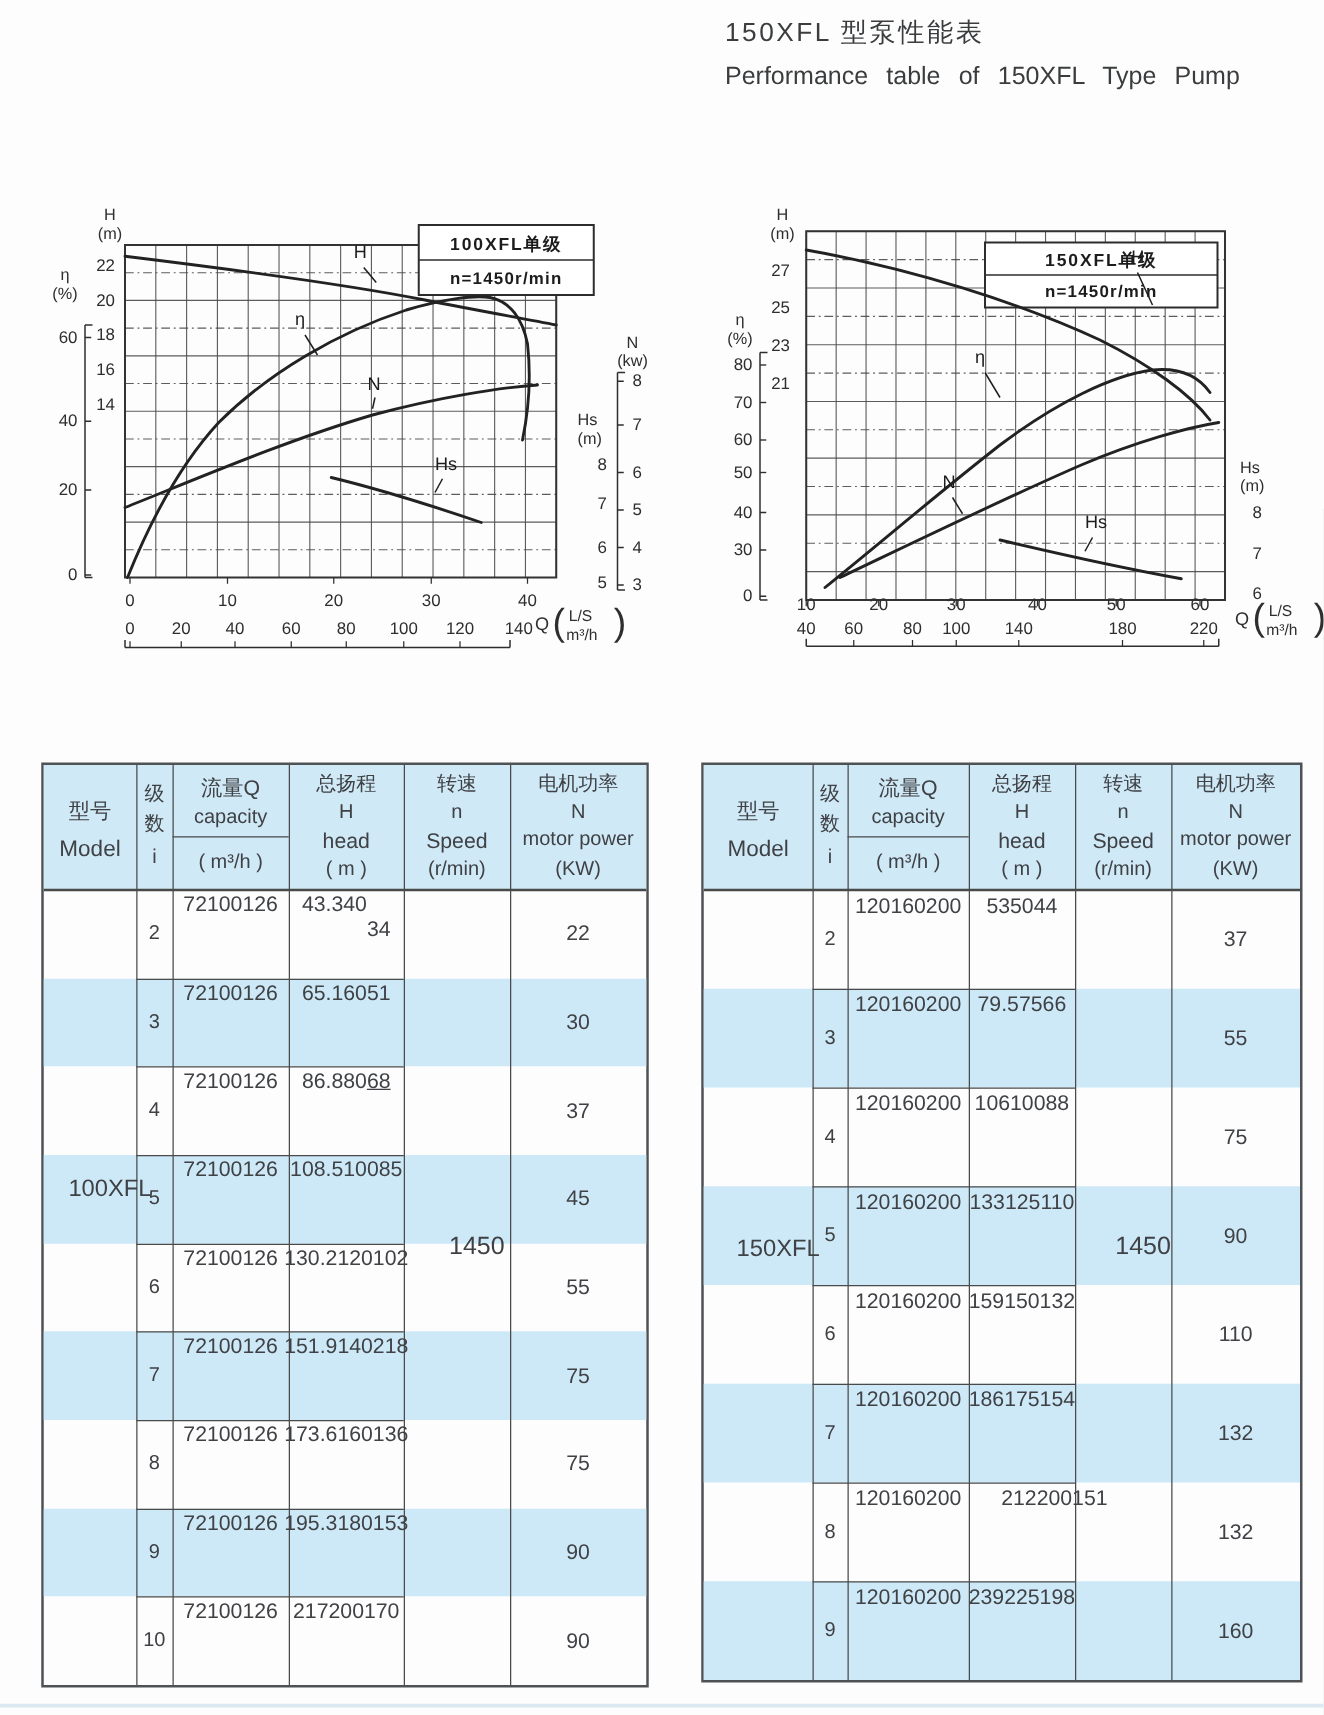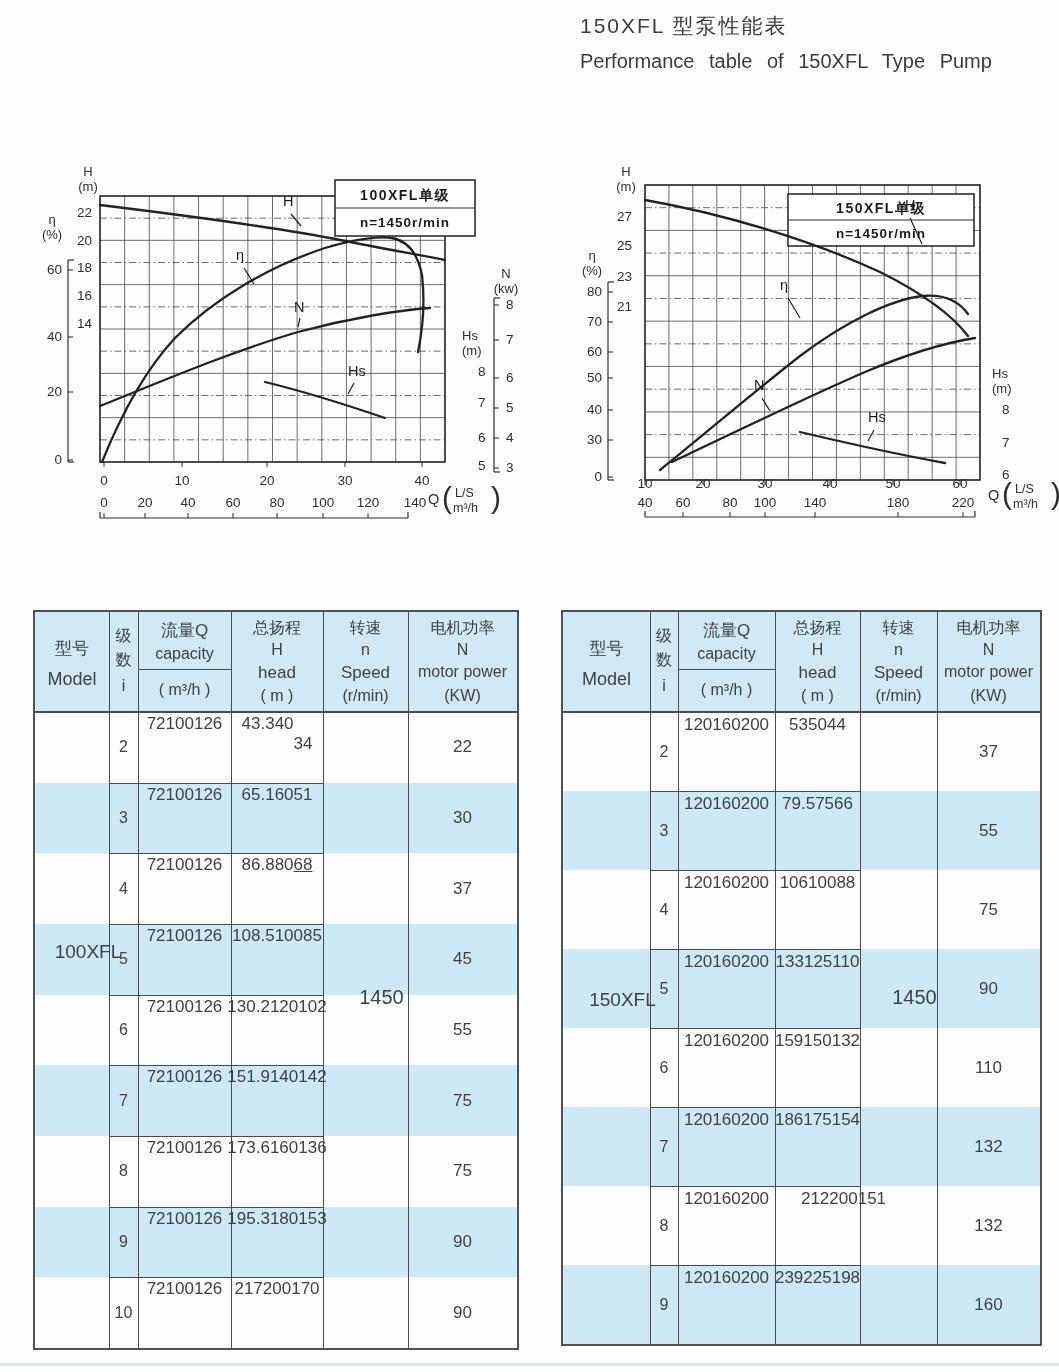--- a/index.html
+++ b/index.html
@@ -405,21 +405,21 @@
       <div style="left: 373px; width: 109px; top: 382.68px; height: 70.67px; display: flex; align-items: center; justify-content: center; font-size: 17px; color: rgb(63, 65, 69);">55</div>
       <div style="left: 74px; width: 29px; top: 453.35px; height: 70.67px; display: flex; align-items: center; justify-content: center; font-size: 16px; color: rgb(63, 65, 69);">7</div>
       <div class="cellblock" style="left: 103px; width: 93px; top: 453.35px; height: 70.67px;">
         <div class="line3" style="position: static; line-height: 23.5px;">72</div>
         <div class="line3" style="position: static; line-height: 23.5px;">100</div>
         <div class="line3" style="position: static; line-height: 23.5px;">126</div>
       </div>
       <div class="cellblock" style="left: 196px; width: 92px; top: 453.35px; height: 70.67px;">
         <div class="line3" style="position: static; line-height: 23.5px;">151.9</div>
         <div class="line3" style="position: static; line-height: 23.5px;">140</div>
-        <div class="line3" style="position: static; line-height: 23.5px;">142</div>
+        <div class="line3" style="position: static; line-height: 23.5px;">218</div>
       </div>
       <div style="left: 373px; width: 109px; top: 453.35px; height: 70.67px; display: flex; align-items: center; justify-content: center; font-size: 17px; color: rgb(63, 65, 69);">75</div>
       <div style="left: 74px; width: 29px; top: 524.02px; height: 70.67px; display: flex; align-items: center; justify-content: center; font-size: 16px; color: rgb(63, 65, 69);">8</div>
       <div class="cellblock" style="left: 103px; width: 93px; top: 524.02px; height: 70.67px;">
         <div class="line3" style="position: static; line-height: 23.5px;">72</div>
         <div class="line3" style="position: static; line-height: 23.5px;">100</div>
         <div class="line3" style="position: static; line-height: 23.5px;">126</div>
       </div>
       <div class="cellblock" style="left: 196px; width: 92px; top: 524.02px; height: 70.67px;">
         <div class="line3" style="position: static; line-height: 23.5px;">173.6</div>

